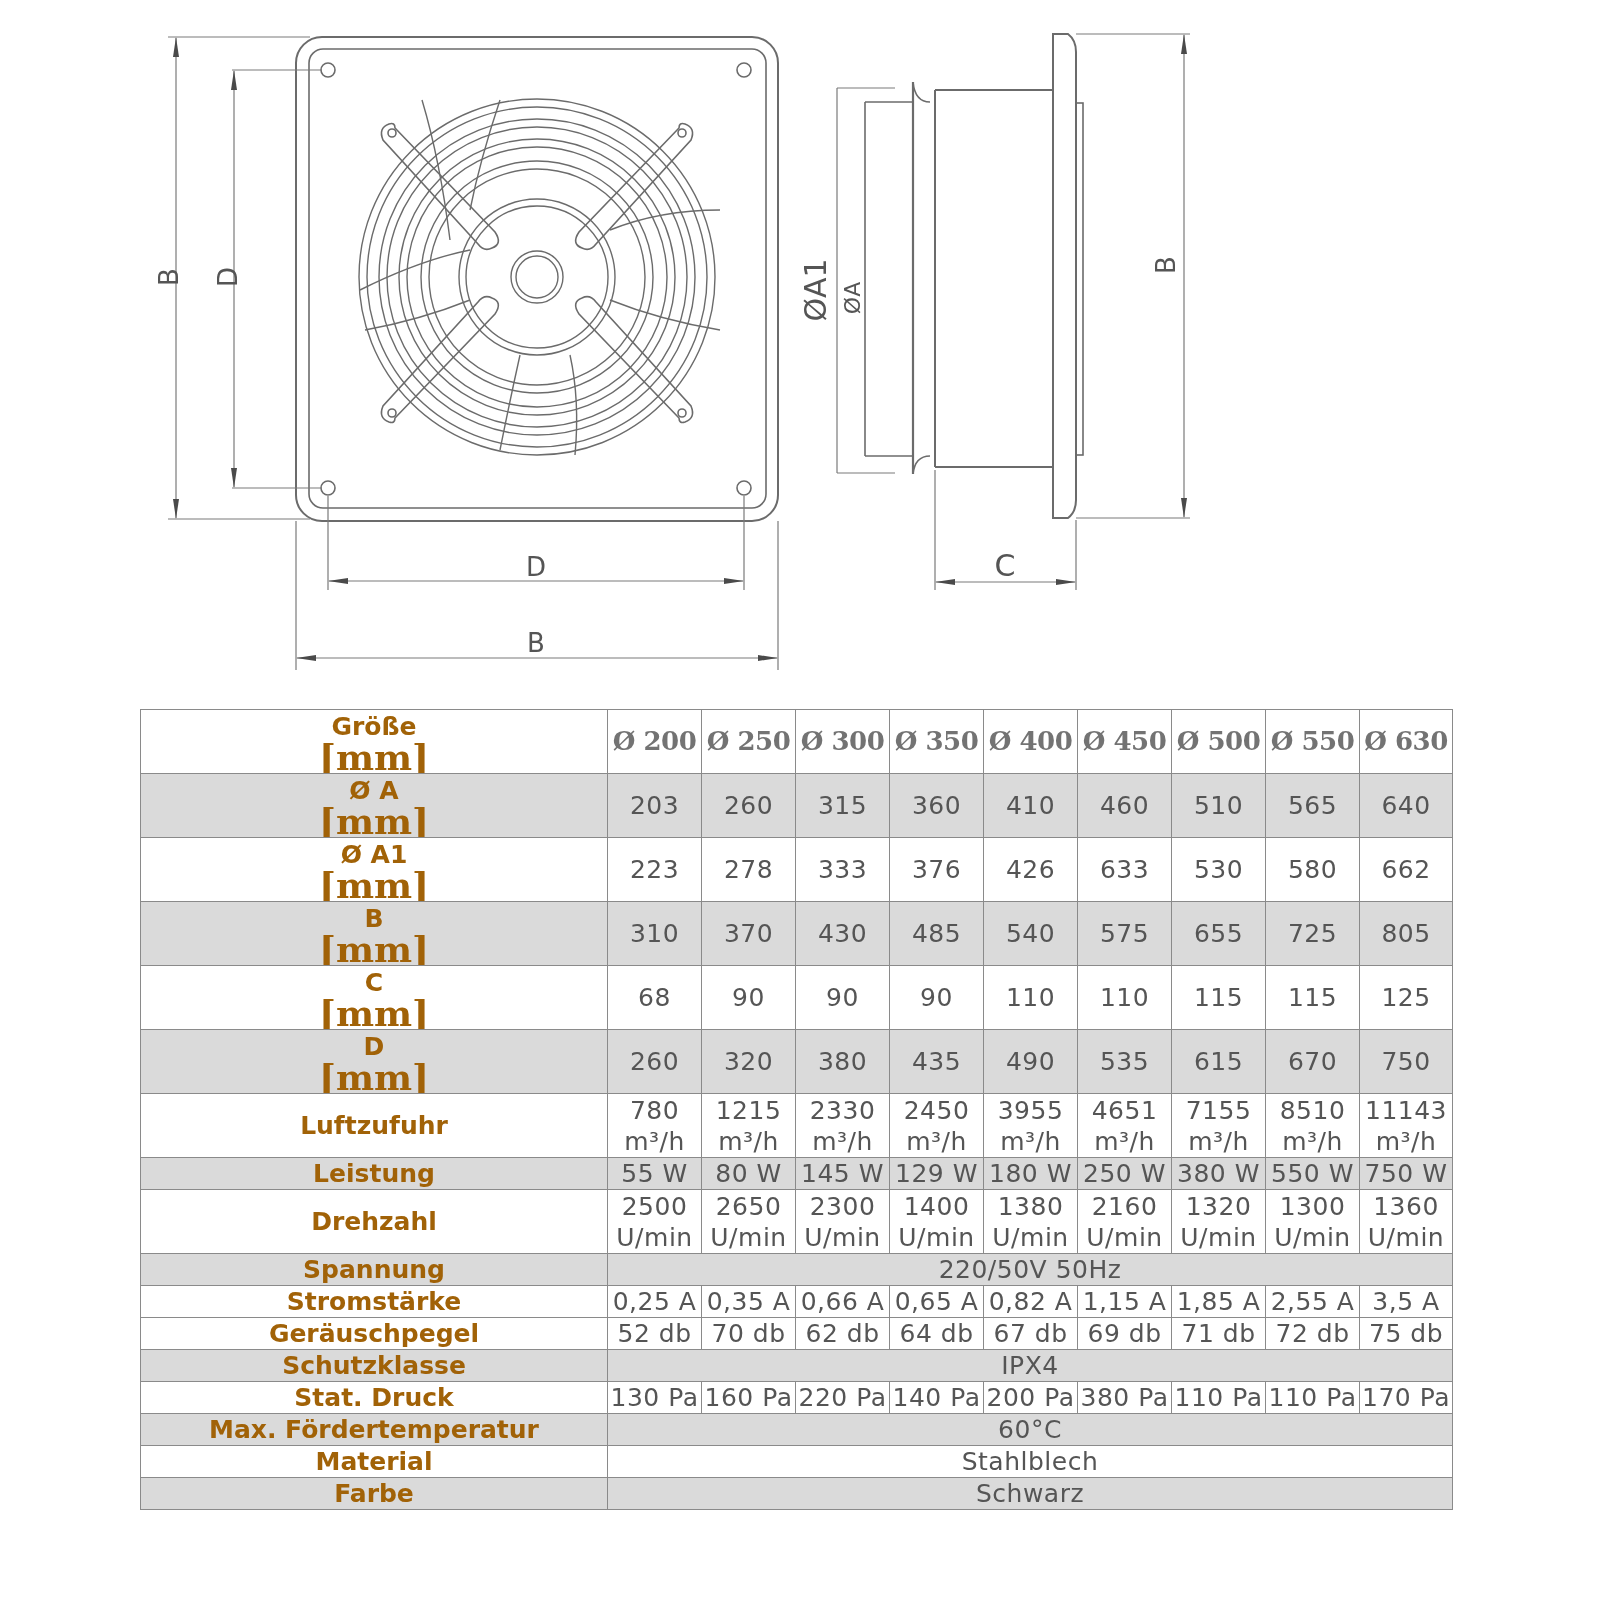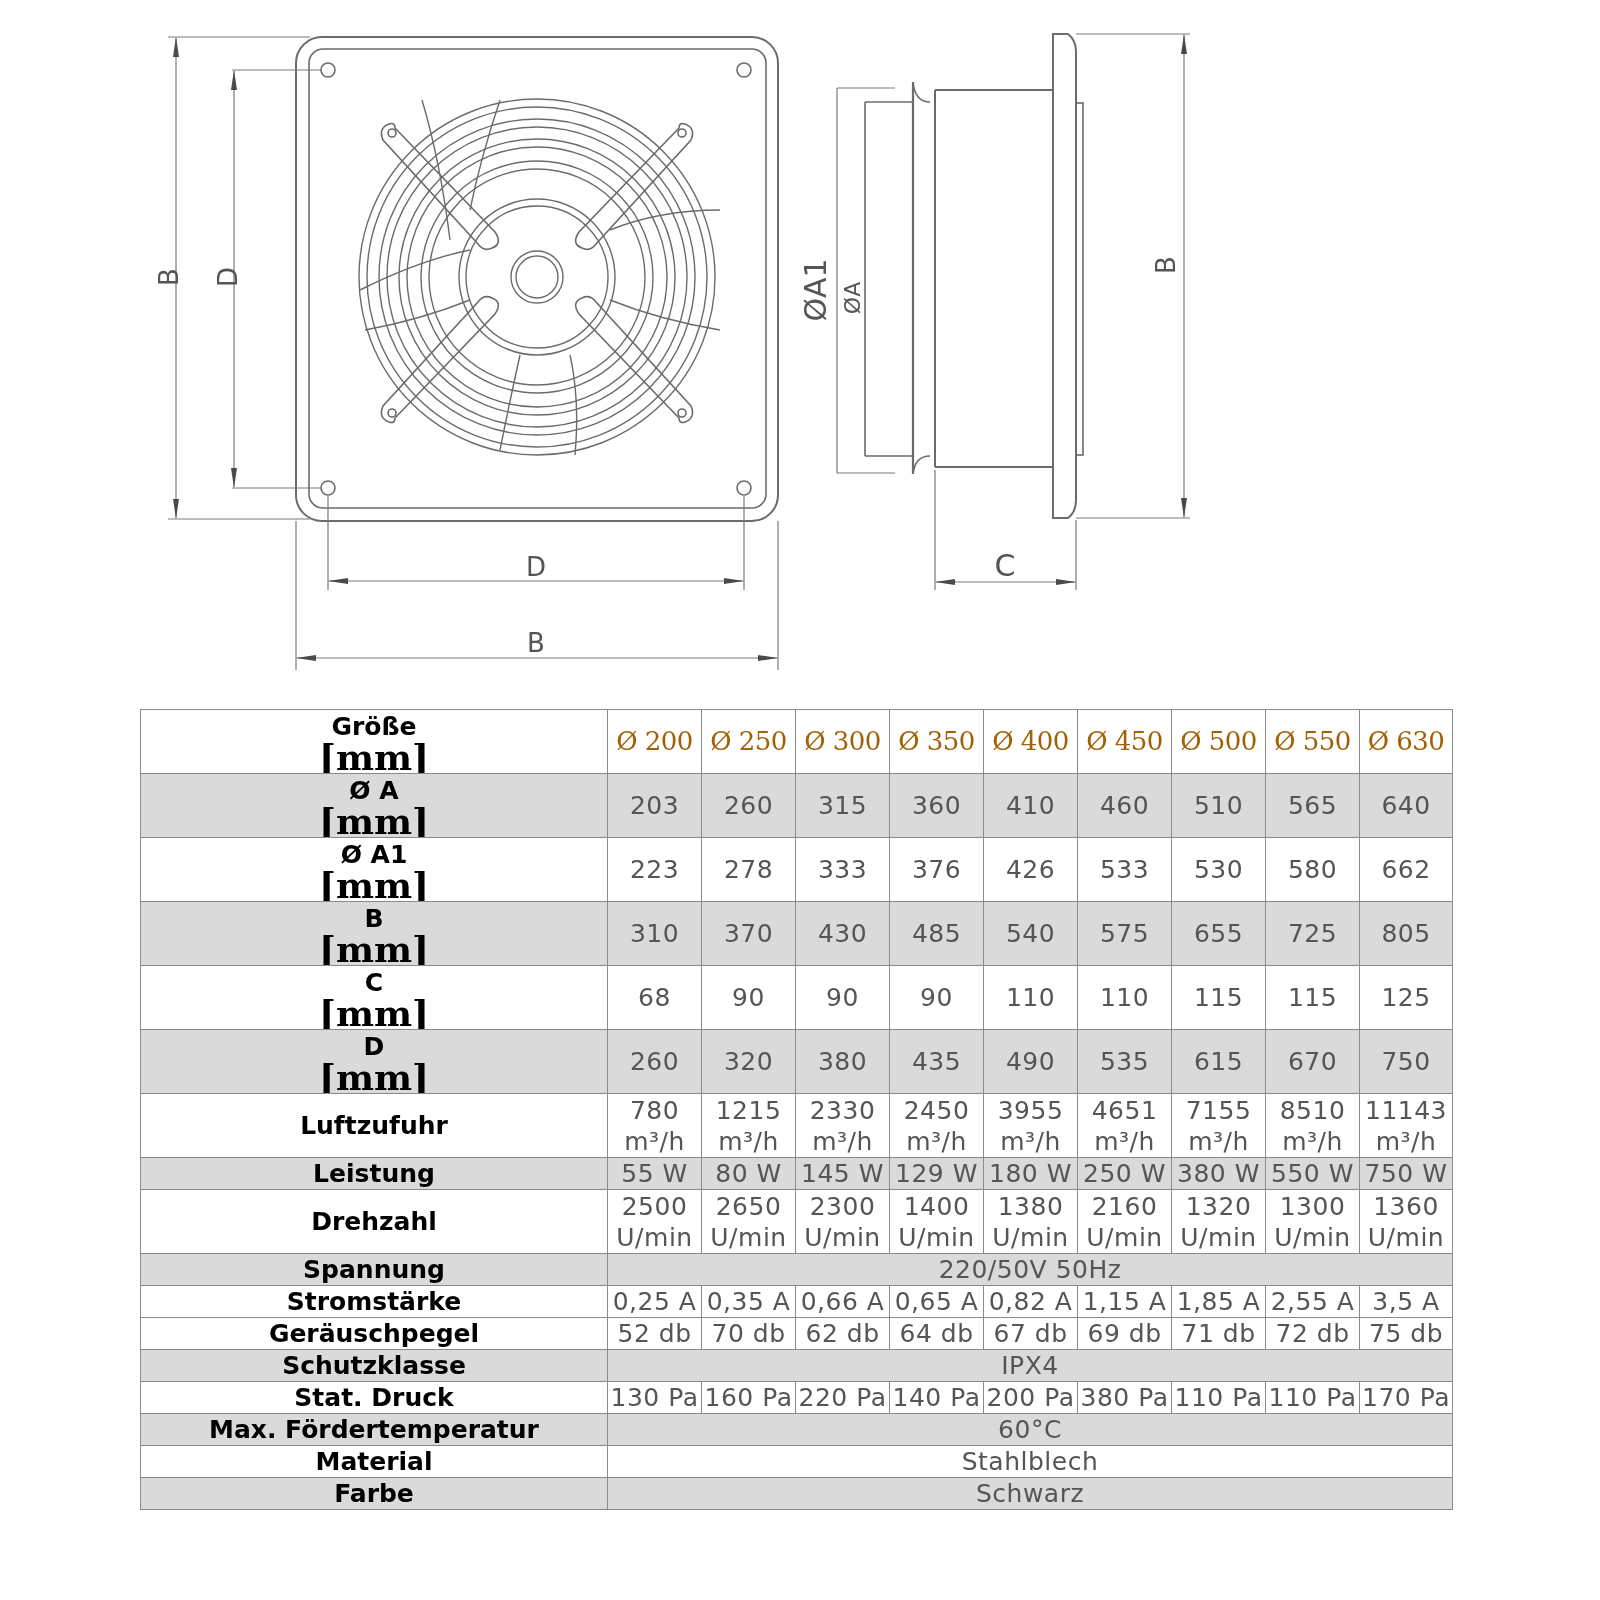--- a/index.html
+++ b/index.html
@@ -21,34 +21,34 @@
     vertical-align: middle;
     padding: 0;
     line-height: 31px;
     overflow: hidden;
     white-space: nowrap;
   }
   #spec-table td.label {
     font-family: "DejaVu Sans", sans-serif;
     font-weight: bold;
     font-size: 25px;
-    color: #000000;
+    color: #a16207;
   }
   #spec-table td.label .unit { font-family: "DejaVu Serif", serif; font-weight: bold; font-size: 36px; }
   #spec-table td.val {
     font-family: "DejaVu Sans", sans-serif;
     font-size: 25px;
     color: #555;
     letter-spacing: 0.5px;
   }
   #spec-table td.hdr {
     font-family: "DejaVu Serif", serif;
-    font-weight: normal;
+    font-weight: bold;
     font-size: 26px;
-    color: #a16207;
+    color: #737373;
     letter-spacing: -0.5px;
   }
   #spec-table tr.shade td { background: #dadada; }
   #spec-table tr.plain td { background: #ffffff; }
   #spec-table tr.h66 td { height: 63px; }
   #spec-table tr.h34 td { height: 31px; margin-top: 11px; }
   #spec-table td .line { display: block; }
 </style>
 </head>
 <body>
@@ -228,21 +228,21 @@
   <tr class="plain h66">
     <td class="label">
       <span class="line">Ø A1</span>
       <span class="line unit">[mm]</span>
     </td>
     <td class="val">223</td>
     <td class="val">278</td>
     <td class="val">333</td>
     <td class="val">376</td>
     <td class="val">426</td>
-    <td class="val">533</td>
+    <td class="val">633</td>
     <td class="val">530</td>
     <td class="val">580</td>
     <td class="val">662</td>
   </tr>
 
   <tr class="shade h66">
     <td class="label">
       <span class="line">B</span>
       <span class="line unit">[mm]</span>
     </td>

